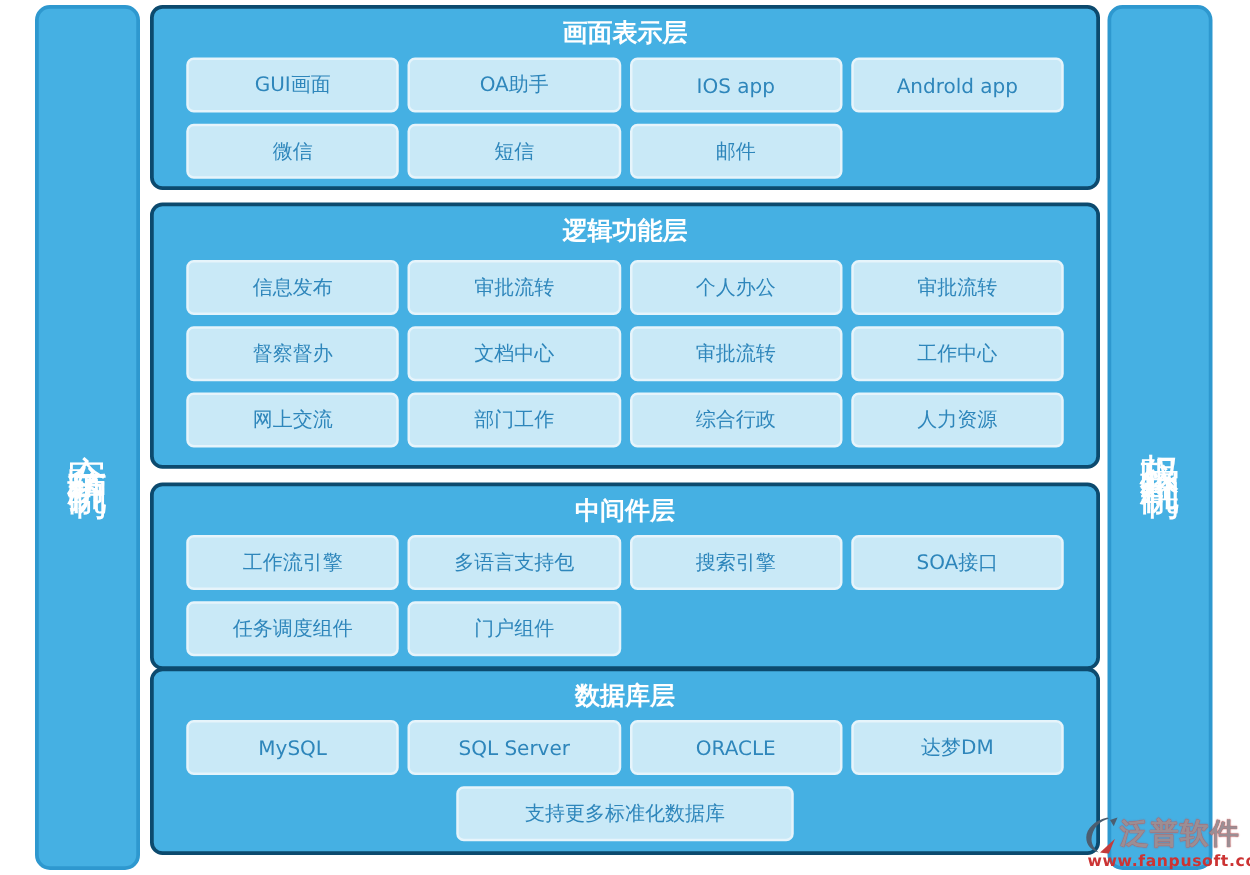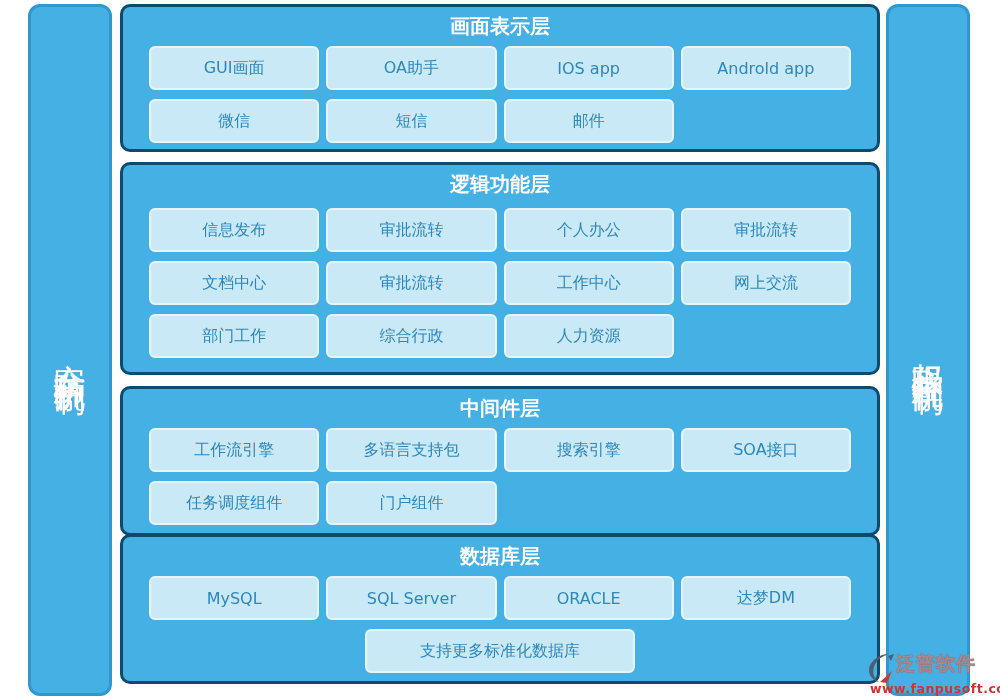--- a/index.html
+++ b/index.html
@@ -81,21 +81,21 @@
 
   
   .watermark{
     position:absolute;
     left:866px; top:650px;
     width:134px; height:48px;
   }
   .wm-icon{ position:absolute; left:2px; top:3px; }
   .wm-brand{
     position:absolute; left:30px; top:1px;
-    font-size:19px; font-weight:bold;
+    font-size:23px; font-weight:bold;
     color:#9B8E94;
     text-shadow:0 0 1px #C05050, 0 0 1px #C05050;
     letter-spacing:1px;
     white-space:nowrap;
   }
   .wm-url{
     position:absolute; left:4px; top:31px;
     font-size:12.5px; font-weight:bold;
     color:#CC3333;
     letter-spacing:0.5px;
@@ -128,20 +128,21 @@
     </div>
   </div>
 
   <div class="layer layer-2">
     <div class="layer-title">逻辑功能层</div>
     <div class="grid">
       <div class="box">信息发布</div>
       <div class="box">审批流转</div>
       <div class="box">个人办公</div>
       <div class="box">审批流转</div>
+      <div class="box">督察督办</div>
       <div class="box">文档中心</div>
       <div class="box">审批流转</div>
       <div class="box">工作中心</div>
       <div class="box">网上交流</div>
       <div class="box">部门工作</div>
       <div class="box">综合行政</div>
       <div class="box">人力资源</div>
     </div>
   </div>
 

